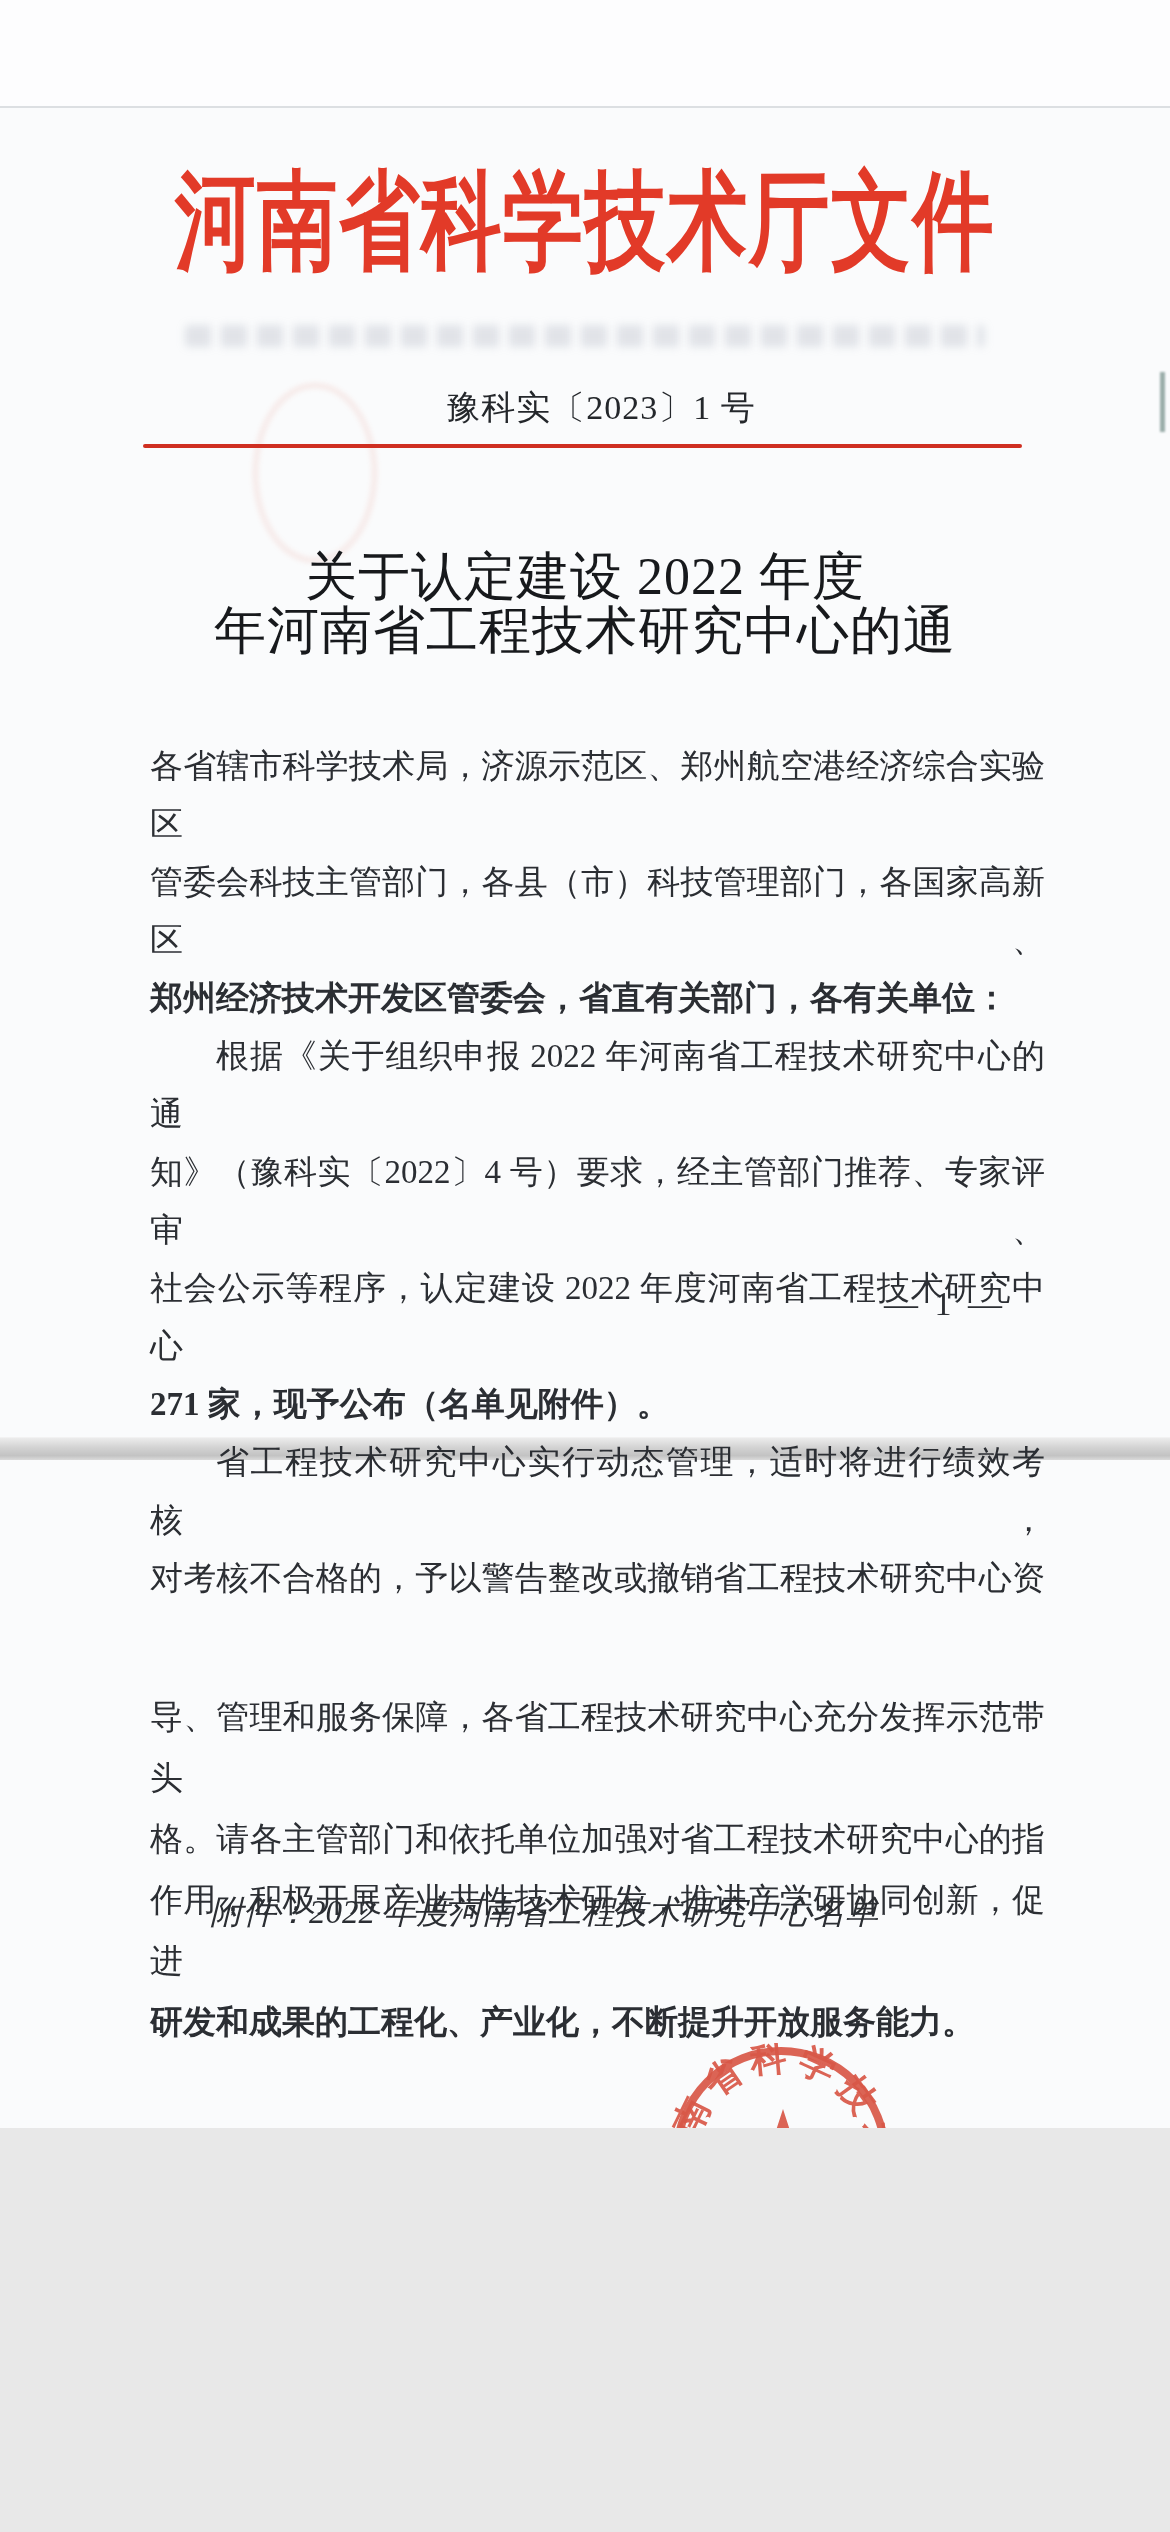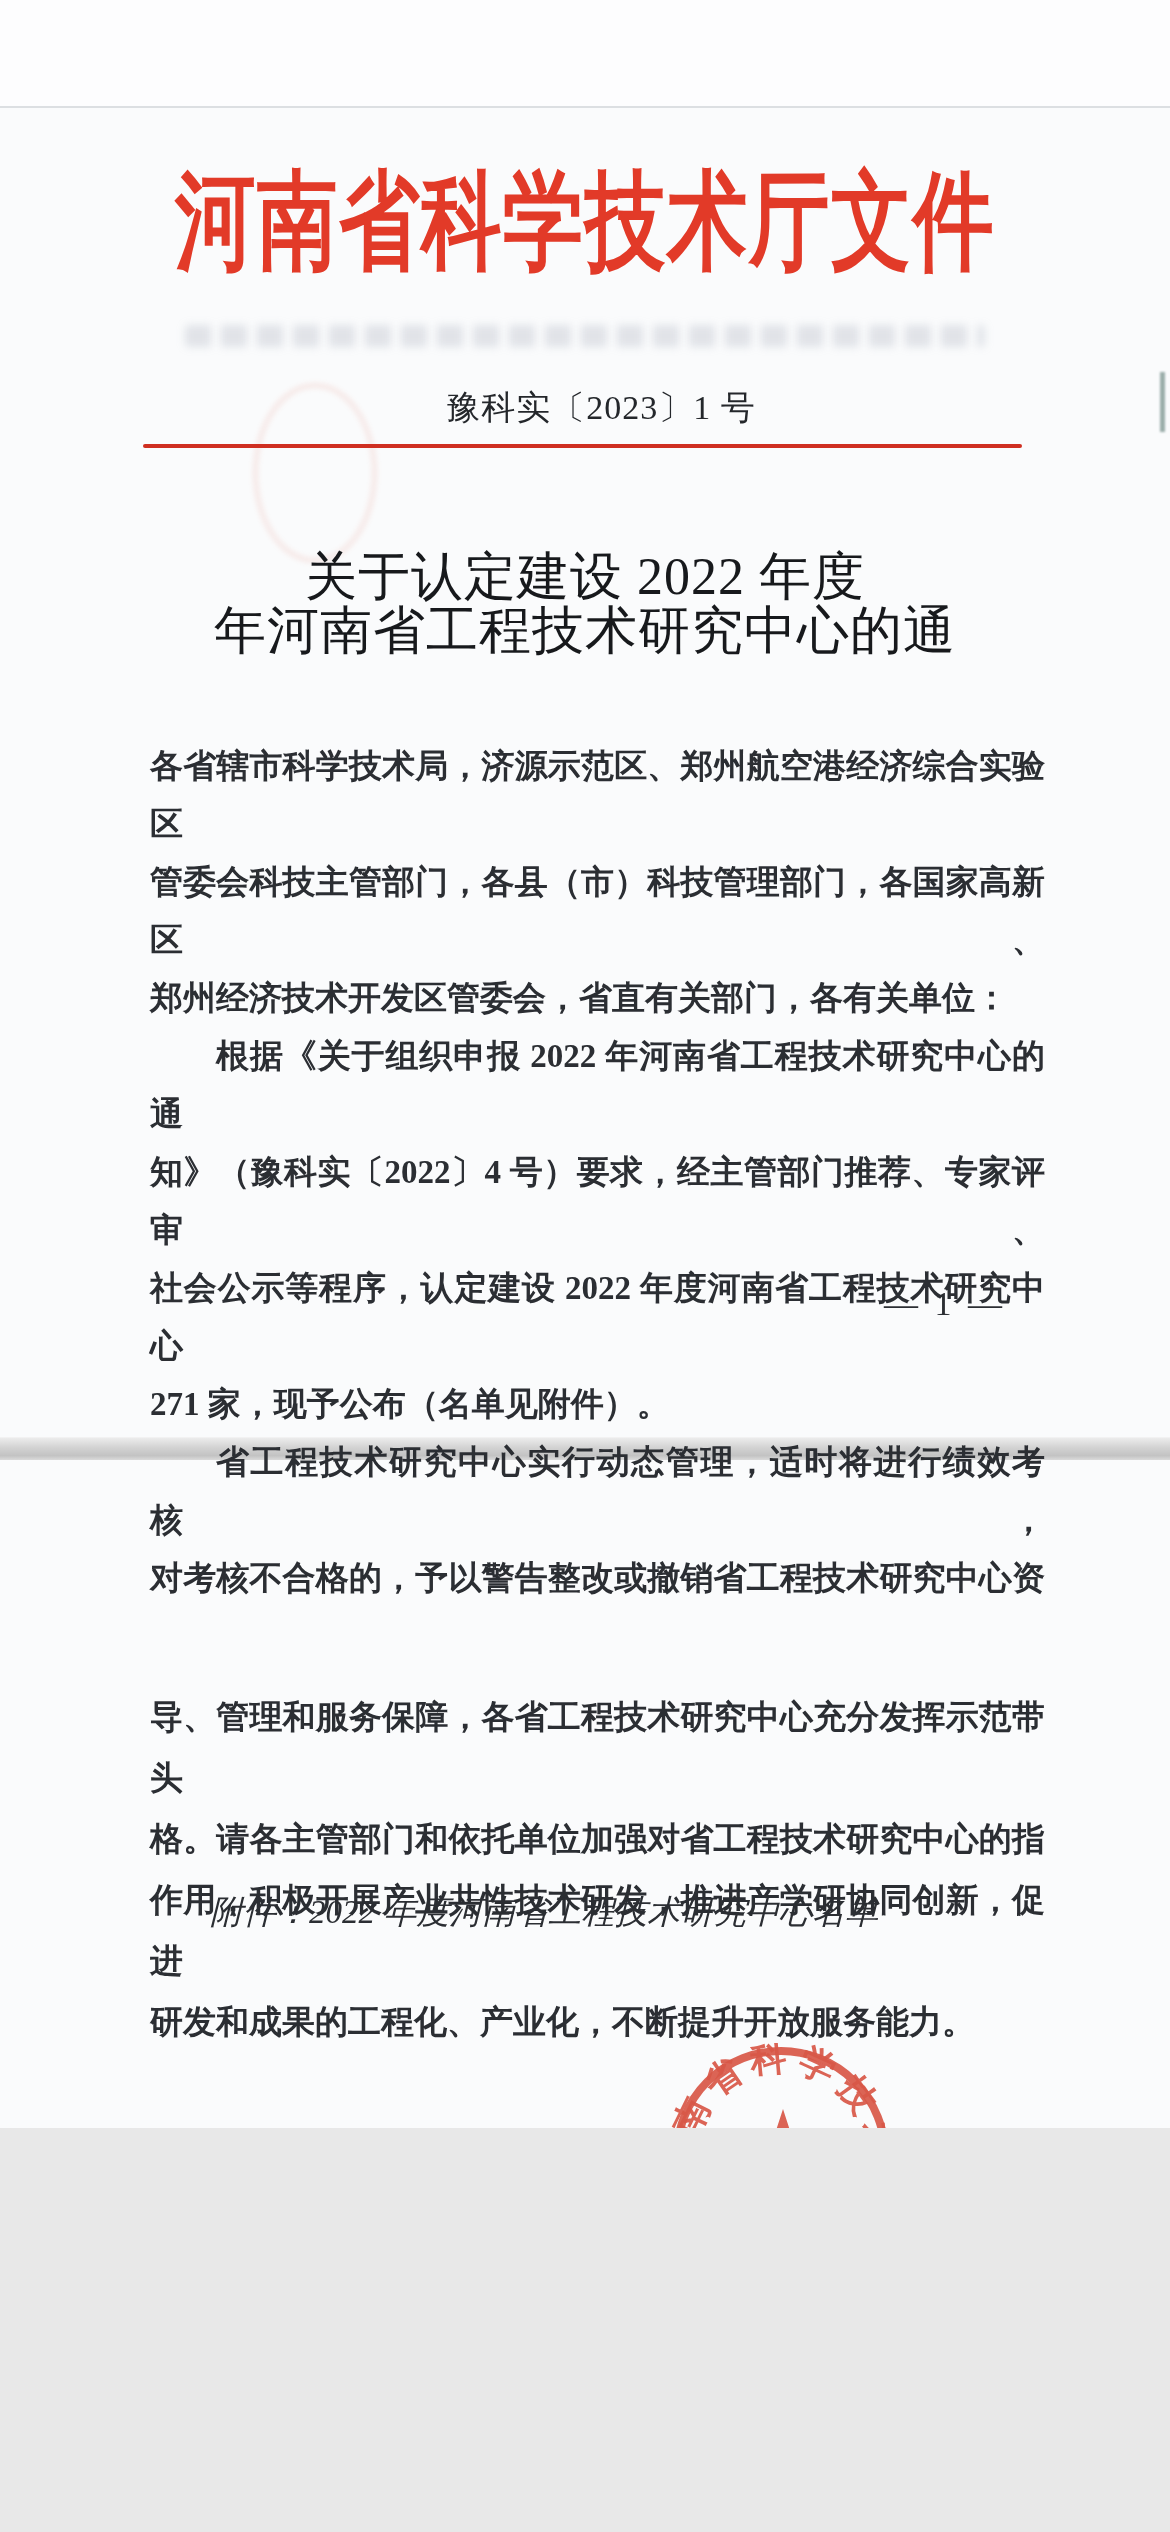--- a/index.html
+++ b/index.html
@@ -49,21 +49,21 @@
   }
   .doc-title {
     position:absolute; left:0; top:550px; width:1170px; text-align:center;
     font-size:52px; line-height:54px; font-weight:normal; color:#17191c;
     letter-spacing:1px;
   }
   .body-block { position:absolute; left:150px; width:895px; font-size:33px; color:#2b2e33; word-break:break-all; }
   .body-p1 { top:737px; line-height:58px; }
   .body-p2 { top:1687px; line-height:61px; }
   .line { width:100%; }
-  .j { text-align:justify; text-align-last:justify;font-weight:bold; }
+  .j { text-align:justify; text-align-last:justify; }
   .l { text-align:right; text-align-last:left;font-weight:bold; }
   .ind { text-indent:66px; }
   .page-num {
     position:absolute; right:164px; top:1284px; font-size:34px; line-height:40px;
     color:#2b2e33; letter-spacing:4px;
   }
   .attachment {
     position:absolute; left:150px; top:1882px; width:895px;
     font-size:33px; line-height:60px; text-indent:60px; color:#2b2e33;font-style:italic;
   }

